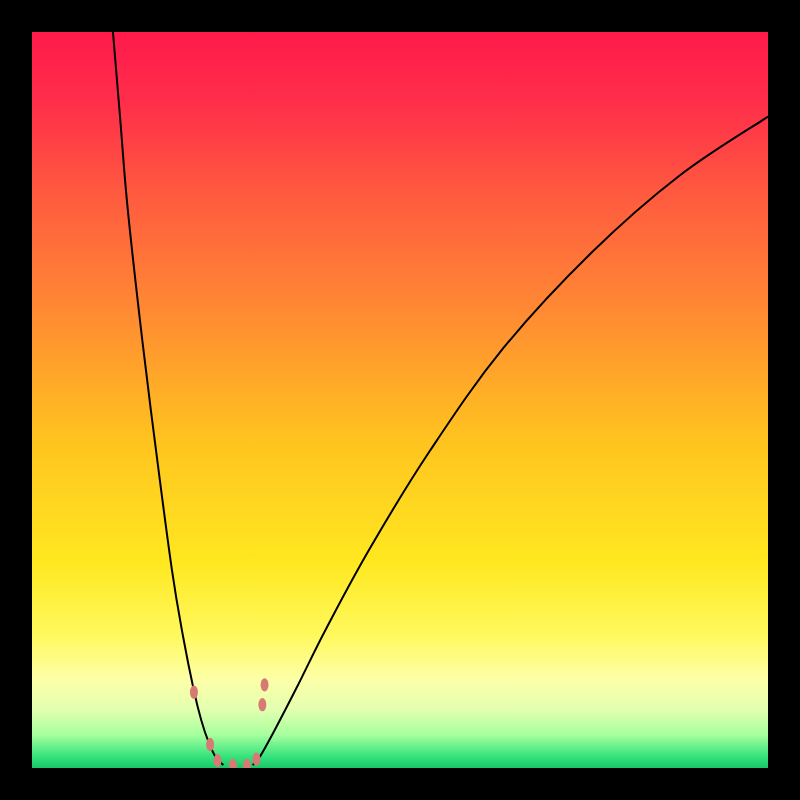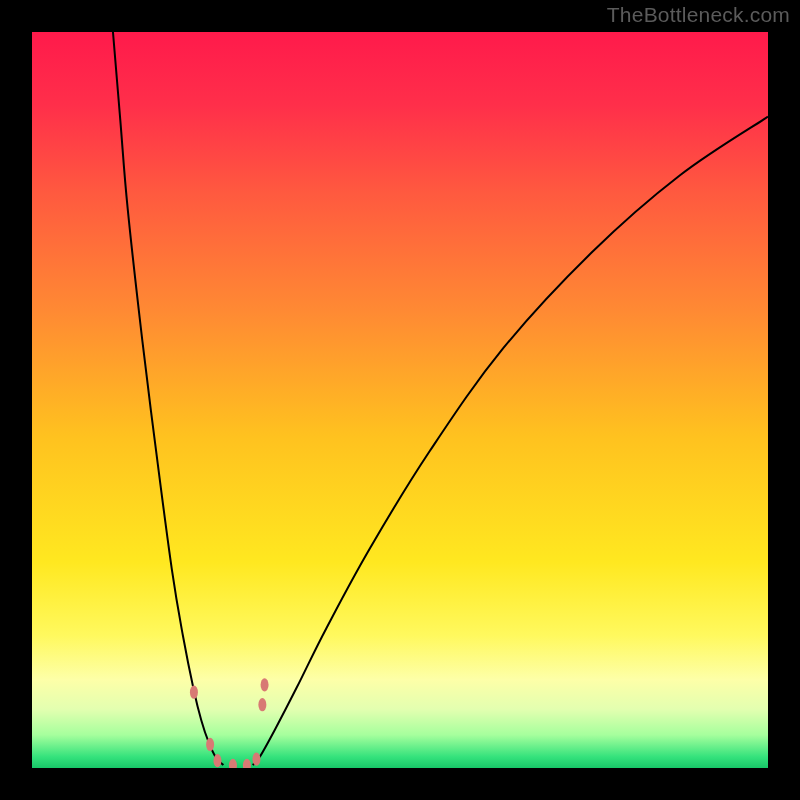--- a/index.html
+++ b/index.html
@@ -35,21 +35,20 @@
     font-weight: 400;
     letter-spacing: 0.2px;
   }
   svg { display: block; }
 </style>
 </head>
 <body>
 
 <div class="frame">
 
-  <div class="watermark">TheBottleneck.com</div>
 
   <div class="plot">
     <svg id="chart-svg" width="736" height="736" viewBox="0 0 736 736">
       <defs>
         <linearGradient id="bg-grad" x1="0" y1="0" x2="0" y2="1">
             <stop offset="0%" stop-color="#ff1a4b"></stop>
             <stop offset="10%" stop-color="#ff2f4a"></stop>
             <stop offset="22%" stop-color="#ff5a3f"></stop>
             <stop offset="38%" stop-color="#ff8a33"></stop>
             <stop offset="55.00000000000001%" stop-color="#ffc21f"></stop>

